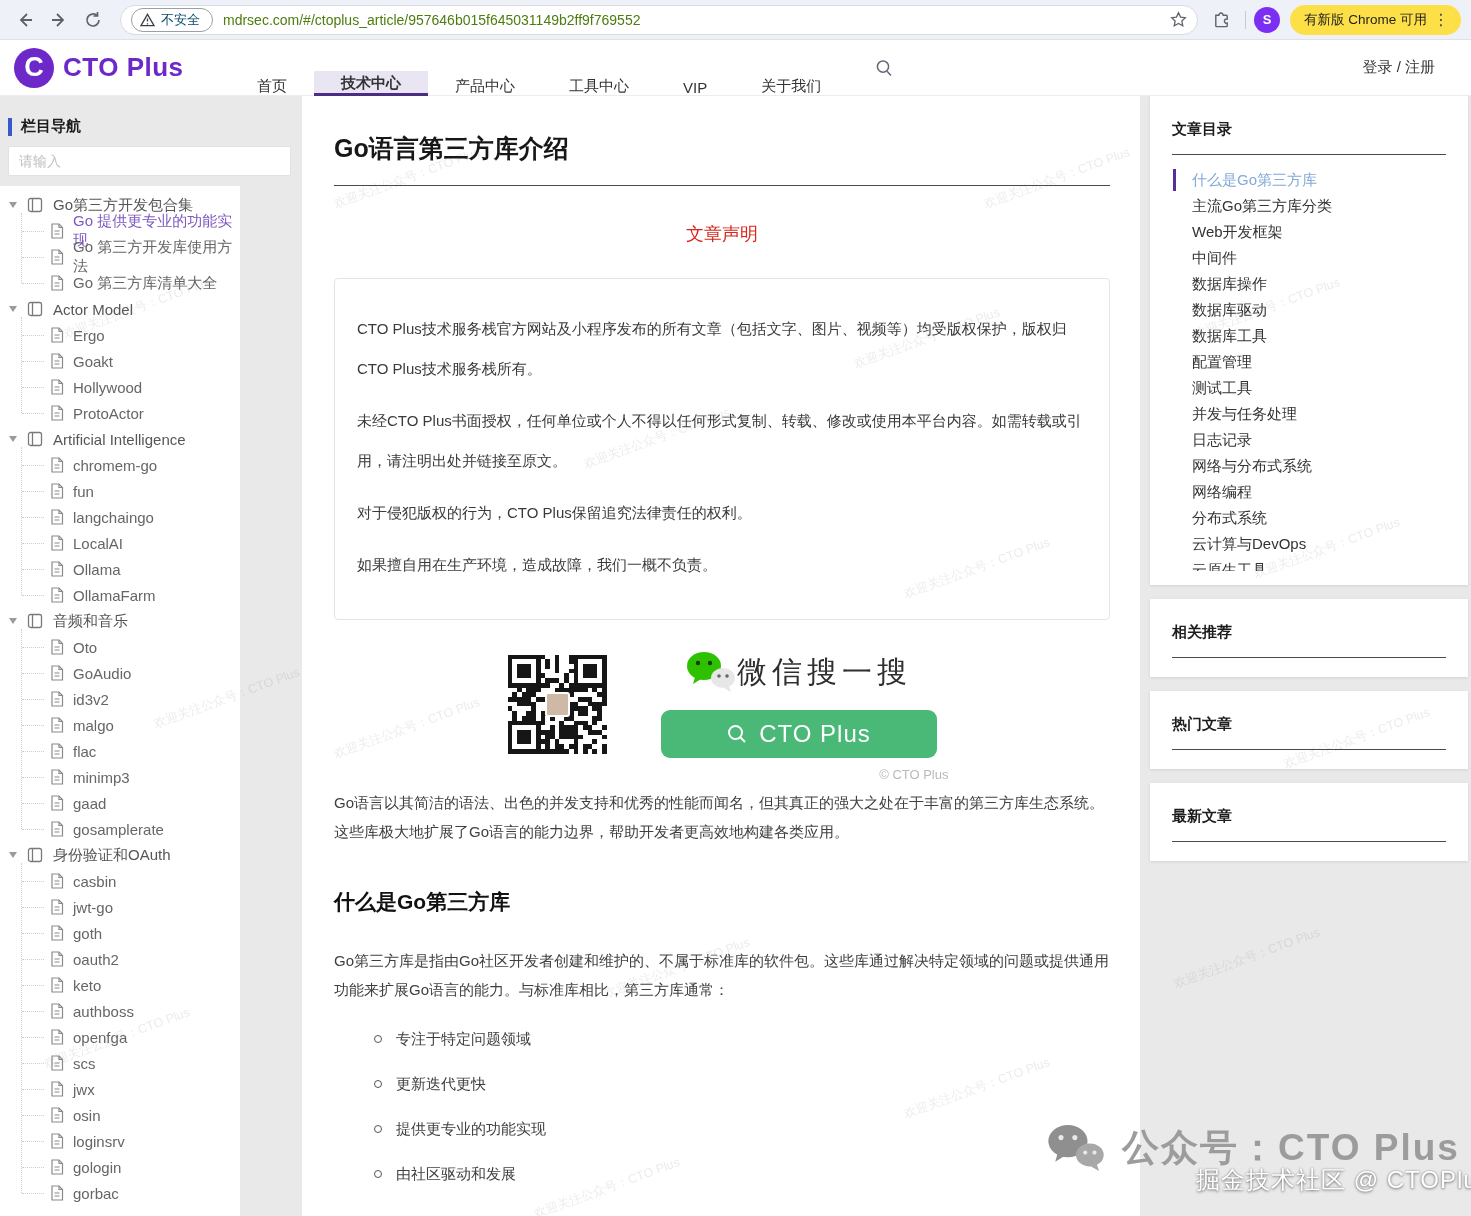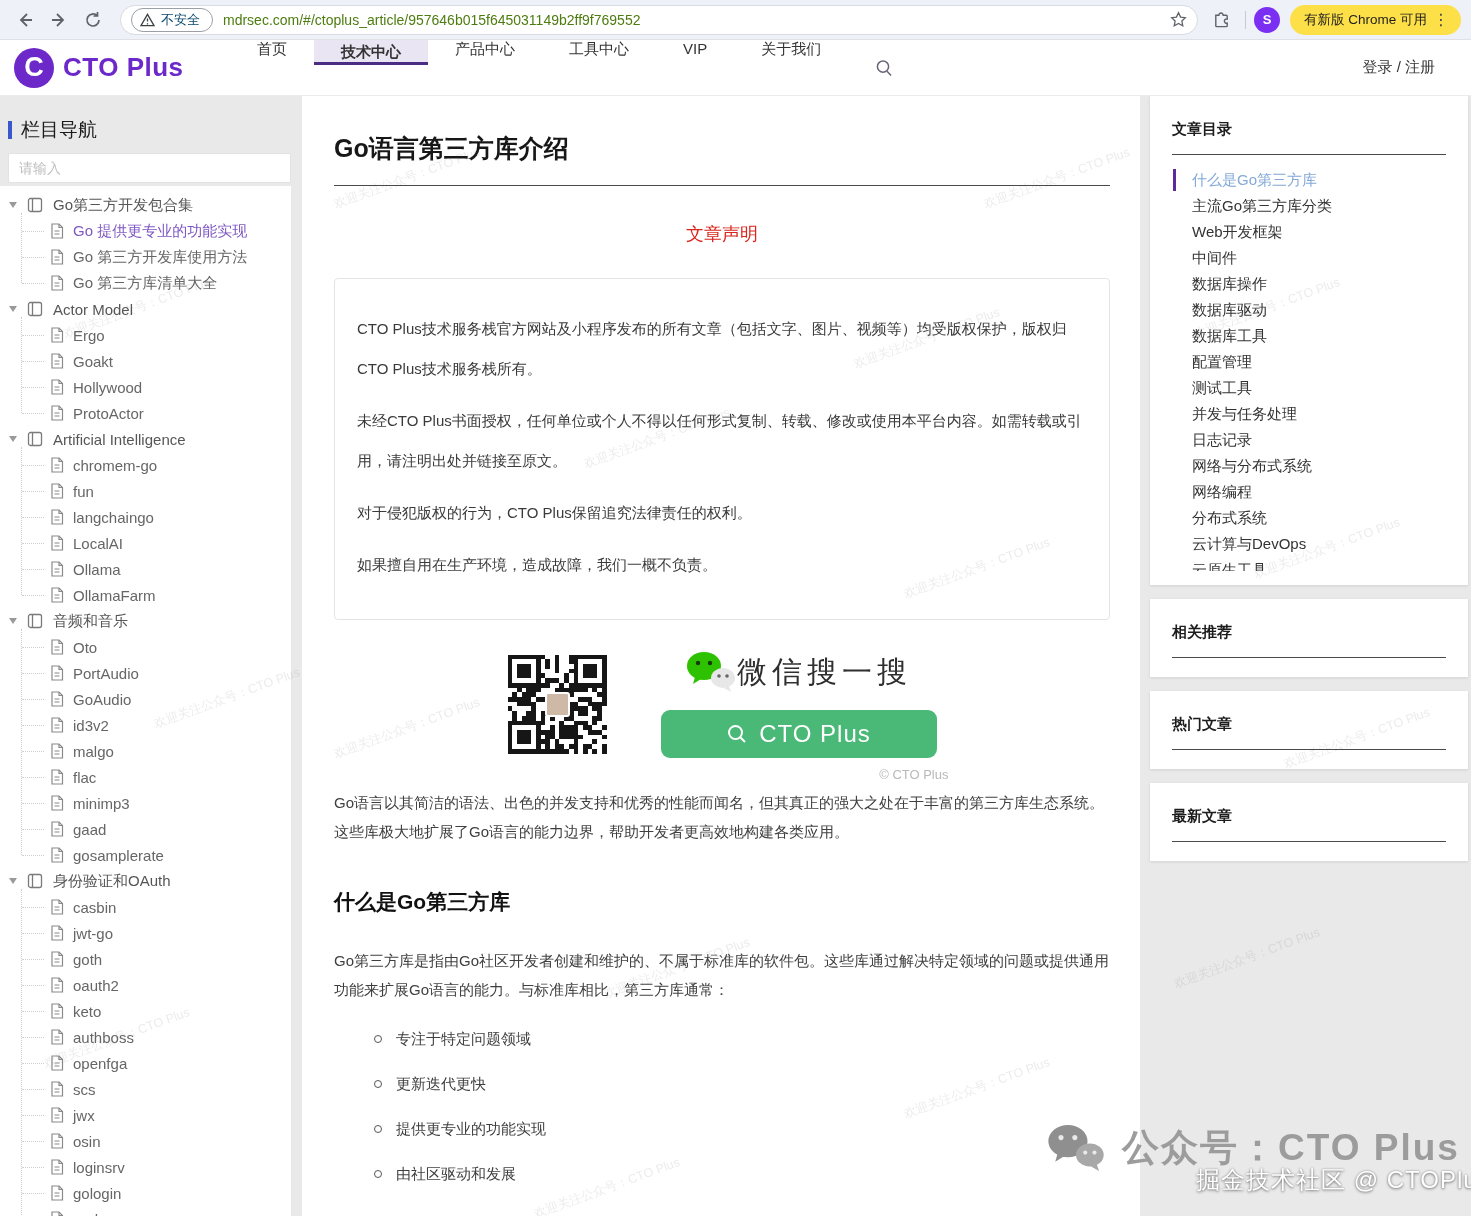--- a/index.html
+++ b/index.html
@@ -26,36 +26,36 @@
     align-items:center;padding:0 6px 0 14px;font-size:13.5px;color:#1f1f1f;white-space:nowrap;}
   .dots{font-size:16px;color:#444;padding:0 6px;letter-spacing:0;}
 
   
   .siteheader{position:absolute;top:40px;left:0;right:0;height:56px;background:#fff;
     display:flex;align-items:center;border-bottom:1px solid #ececec;z-index:5;}
   .logo{display:flex;align-items:center;gap:9px;padding-left:14px;width:230px;flex:0 0 auto;}
   .logo-circle{width:40px;height:40px;border-radius:50%;background:#6d28c9;color:#fff;
     font-size:27px;font-weight:bold;display:flex;align-items:center;justify-content:center;}
   .logo-text{color:#6d28c9;font-size:26px;font-weight:bold;letter-spacing:.5px;}
-  .mainnav{display:flex;height:56px;align-items:flex-start;}
+  .mainnav{display:flex;height:56px;align-items:flex-end;}
   .nav-item{display:flex;align-items:center;padding:0 27px;font-size:15px;color:#333;cursor:pointer;}
   .nav-item.active{background:#e9e5f3;border-bottom:3px solid #4b2e83;font-weight:bold;padding-top:3px;}
   .hdr-search{display:flex;align-items:center;margin-left:26px;color:#6b6477;}
   .auth{margin-left:auto;padding-right:36px;font-size:15px;color:#333;white-space:nowrap;}
 
   
   .side-left{position:absolute;top:96px;left:0;width:302px;bottom:0;}
   .col-title{display:flex;align-items:center;margin:21px 8px 10px 8px;}
   .blue-bar{width:4px;height:18px;background:#3a57cc;margin-right:9px;}
-  .col-title-text{font-size:19px;font-weight:normal;color:#1c1c1c;}
+  .col-title-text{font-size:15px;font-weight:bold;color:#1c1c1c;}
   .side-search{display:block;width:283px;height:30px;margin:0 0 9px 8px;background:#fff;
     border:1px solid #e2e2e2;border-radius:2px;padding:0 10px;font-size:14px;color:#555;
     font-family:inherit;outline:none;}
   .side-search::placeholder{color:#bfbfbf;}
-  .tree-panel{position:absolute;top:90px;left:0;width:291px;bottom:0;background:#fff;
+  .tree-panel{position:absolute;top:90px;left:0;width:240px;bottom:0;background:#fff;
     overflow:hidden;padding-top:6px;}
   .tree-cat{height:26px;display:flex;align-items:center;padding-left:9px;font-size:15px;color:#565656;cursor:pointer;}
   .caret{width:0;height:0;border-left:4.5px solid transparent;border-right:4.5px solid transparent;
     border-top:6px solid #9a9a9a;margin-right:10px;flex:0 0 auto;}
   .cat-ic{margin-right:10px;flex:0 0 auto;display:flex;}
   .tree-children{position:relative;}
   .tree-children:before{content:"";position:absolute;left:21px;top:-5px;bottom:13px;border-left:1px dotted #cfcfcf;}
   .tree-leaf{position:relative;height:26px;display:flex;align-items:center;padding-left:50px;
     font-size:15px;color:#666;cursor:pointer;}
   .tree-leaf:before{content:"";position:absolute;left:22px;top:13px;width:22px;border-top:1px dotted #cfcfcf;}
@@ -380,30 +380,20 @@
             <span class="leaf-label">Oto</span>
           </div>
           <div class="tree-leaf">
             <span class="leaf-ic">
               <svg width="14" height="16" viewBox="0 0 14 16">
                 <path d="M2 1 h7 l3.5 3.5 V15 H2 Z" stroke="#8a8a8a" stroke-width="1.2" fill="none"></path>
                 <path d="M9 1 V4.5 H12.5" stroke="#8a8a8a" stroke-width="1.2" fill="none"></path>
                 <path d="M4.5 8 h5 M4.5 11 h5" stroke="#8a8a8a" stroke-width="1.1"></path>
               </svg>
             </span>
-            <span class="leaf-label">PortAudio</span>
-          </div>
-          <div class="tree-leaf">
-            <span class="leaf-ic">
-              <svg width="14" height="16" viewBox="0 0 14 16">
-                <path d="M2 1 h7 l3.5 3.5 V15 H2 Z" stroke="#8a8a8a" stroke-width="1.2" fill="none"></path>
-                <path d="M9 1 V4.5 H12.5" stroke="#8a8a8a" stroke-width="1.2" fill="none"></path>
-                <path d="M4.5 8 h5 M4.5 11 h5" stroke="#8a8a8a" stroke-width="1.1"></path>
-              </svg>
-            </span>
             <span class="leaf-label">GoAudio</span>
           </div>
           <div class="tree-leaf">
             <span class="leaf-ic">
               <svg width="14" height="16" viewBox="0 0 14 16">
                 <path d="M2 1 h7 l3.5 3.5 V15 H2 Z" stroke="#8a8a8a" stroke-width="1.2" fill="none"></path>
                 <path d="M9 1 V4.5 H12.5" stroke="#8a8a8a" stroke-width="1.2" fill="none"></path>
                 <path d="M4.5 8 h5 M4.5 11 h5" stroke="#8a8a8a" stroke-width="1.1"></path>
               </svg>
             </span>

